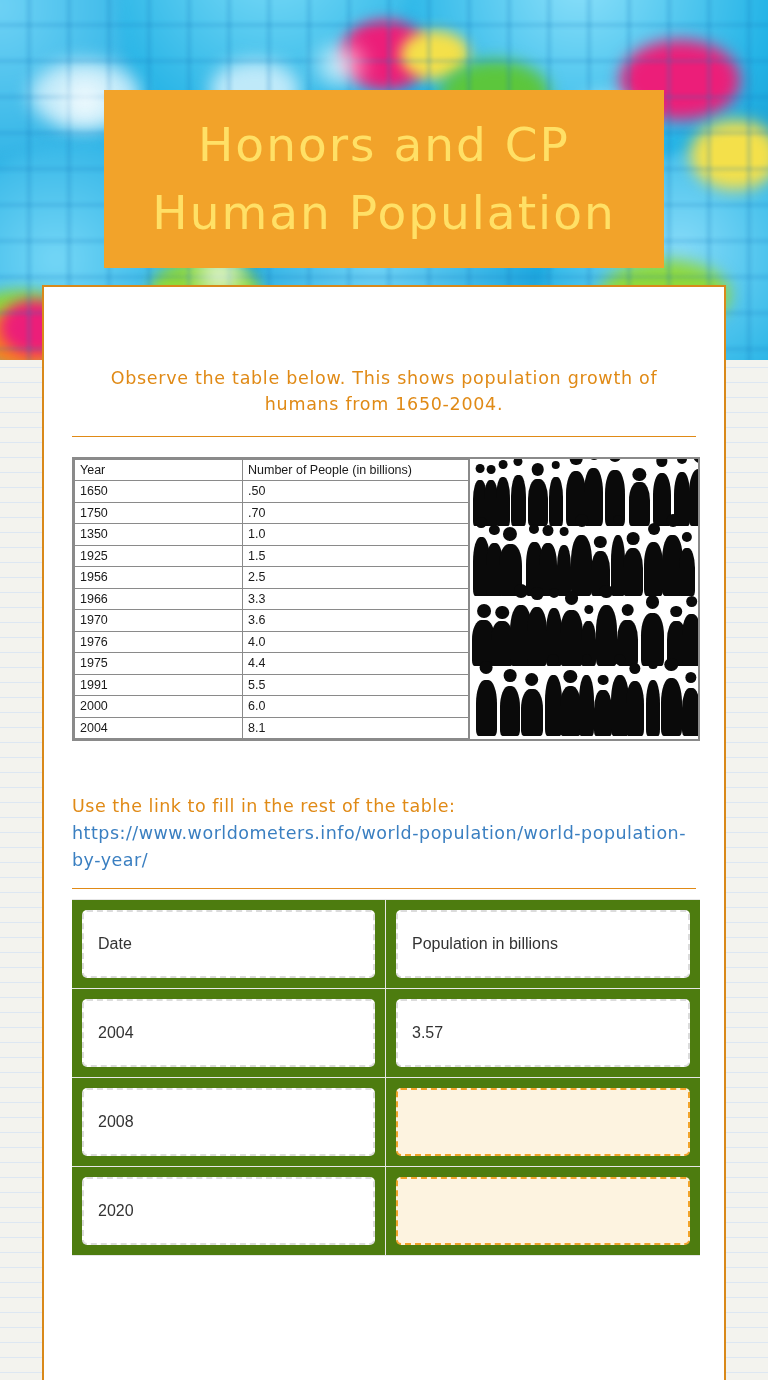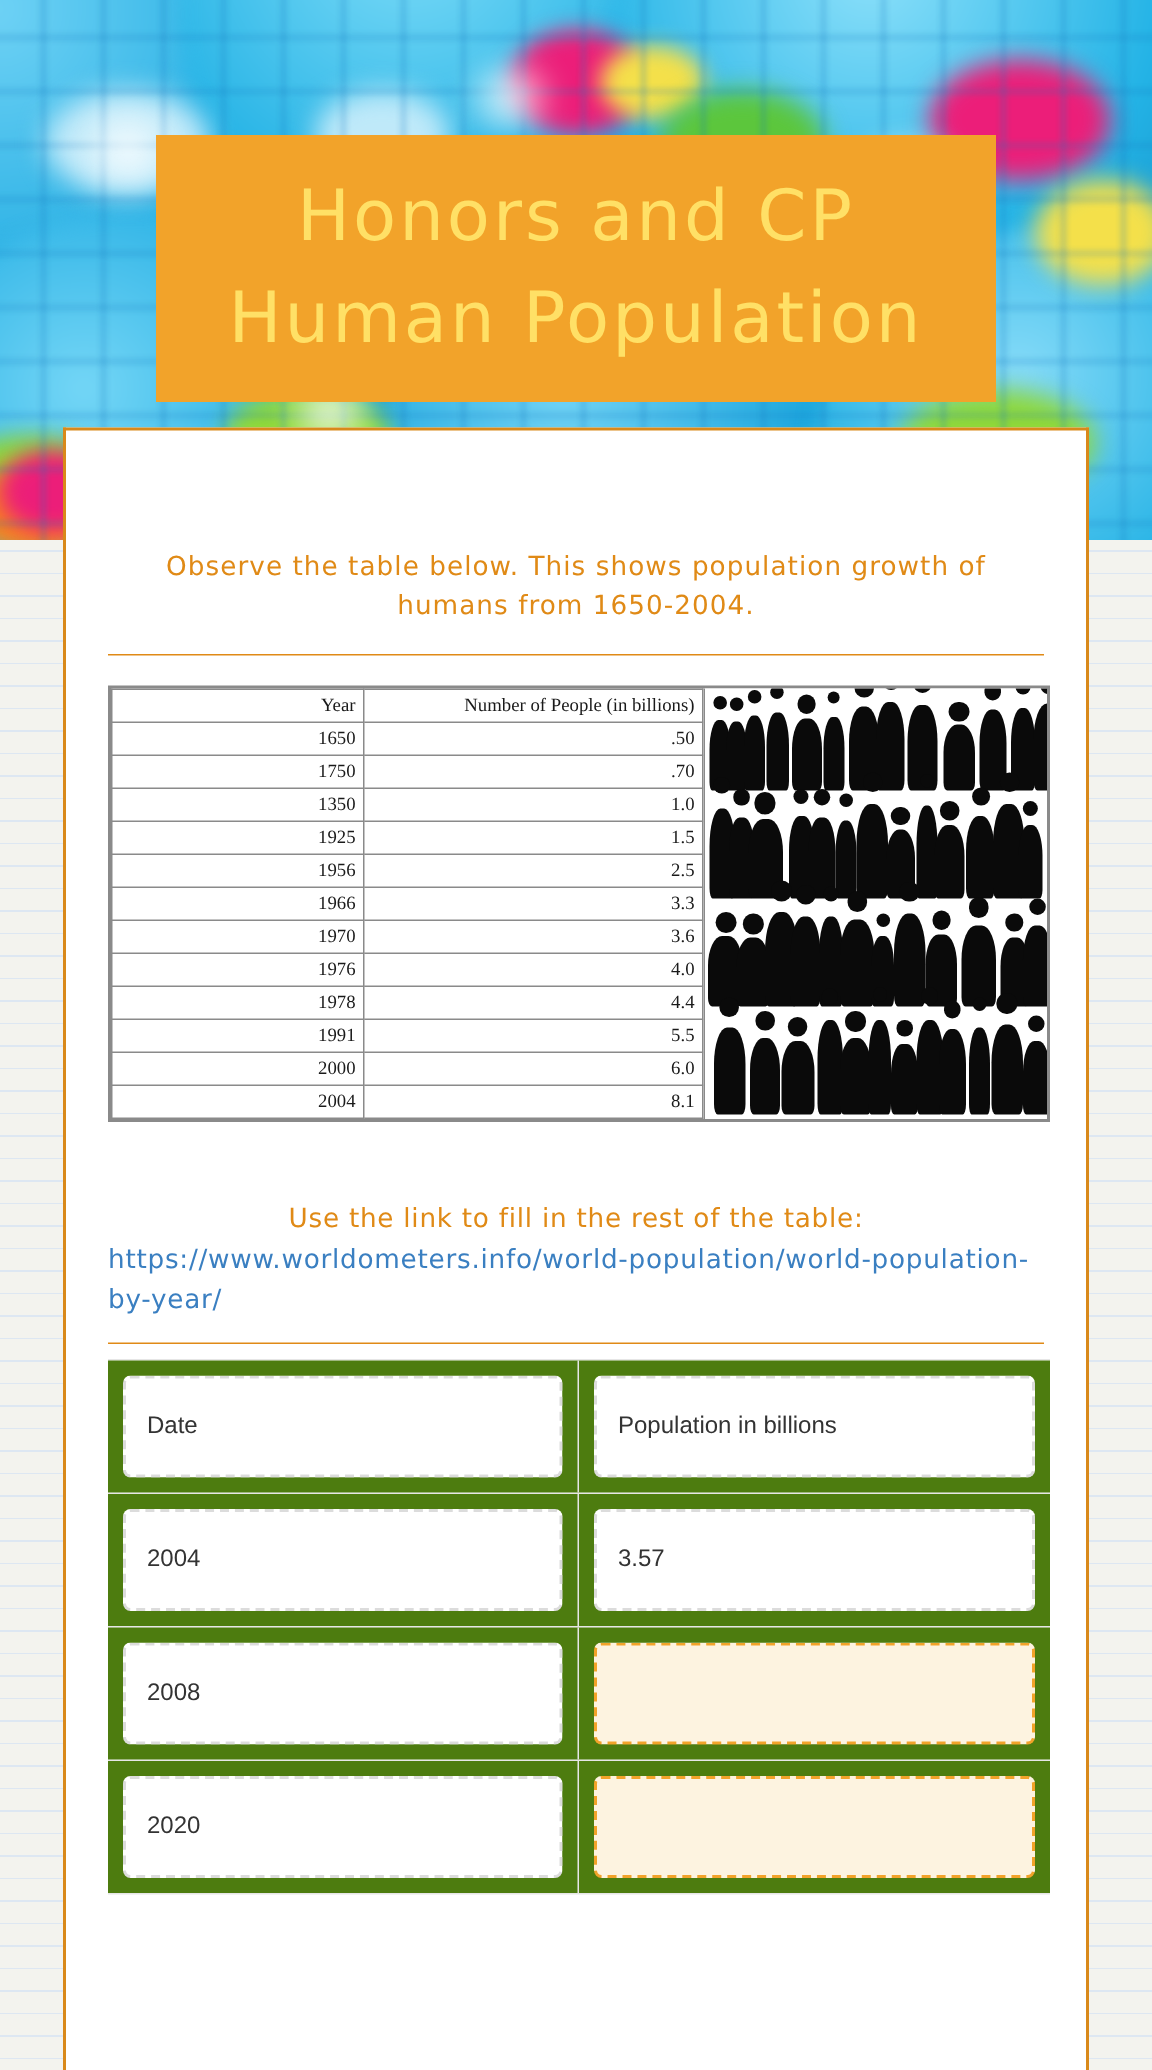--- a/index.html
+++ b/index.html
@@ -115,24 +115,24 @@
     border: 2px solid #8a8a8a;
     width: 628px;
   }
   .legacy-table {
     border-collapse: collapse;
     width: 394px;
     table-layout: fixed;
   }
   .legacy-table td, .legacy-table th {
     border: 1px solid #8a8a8a;
-    font-family: Liberation Serif, serif;
+    font-family: Liberation Sans, sans-serif;
     font-size: 12.5px;
     color: #1a1a1a;
-    text-align: right;
+    text-align: left;
     padding: 3px 5px;
     height: 21.5px;
     font-weight: normal;
     background: #fff;
     white-space: nowrap;
     overflow: hidden;
   }
   .legacy-table col.c1 { width: 168px; }
   .legacy-table col.c2 { width: 226px; }
 
@@ -167,21 +167,21 @@
   }
 
   
   .link-block {
     margin-top: 52px;
     font-family: "DejaVu Sans", sans-serif;
     font-size: 17.5px;
     line-height: 1.55;
     letter-spacing: 0.5px;
   }
-  .link-lead { color: #e08a16; display: block; text-align: center; }
+  .link-lead { color: #e08a16; display: block; }
   .link-url {
     color: #3a7fc1;
     display: block;
     word-break: break-all;
   }
 
   .divider2 {
     height: 0;
     border-top: 1.5px solid #e08a16;
     margin-top: 14px;
@@ -310,21 +310,21 @@
             </tr>
           <tr>
               <td>1970</td>
               <td>3.6</td>
             </tr>
           <tr>
               <td>1976</td>
               <td>4.0</td>
             </tr>
           <tr>
-              <td>1978</td>
+              <td>1975</td>
               <td>4.4</td>
             </tr>
           <tr>
               <td>1991</td>
               <td>5.5</td>
             </tr>
           <tr>
               <td>2000</td>
               <td>6.0</td>
             </tr>

